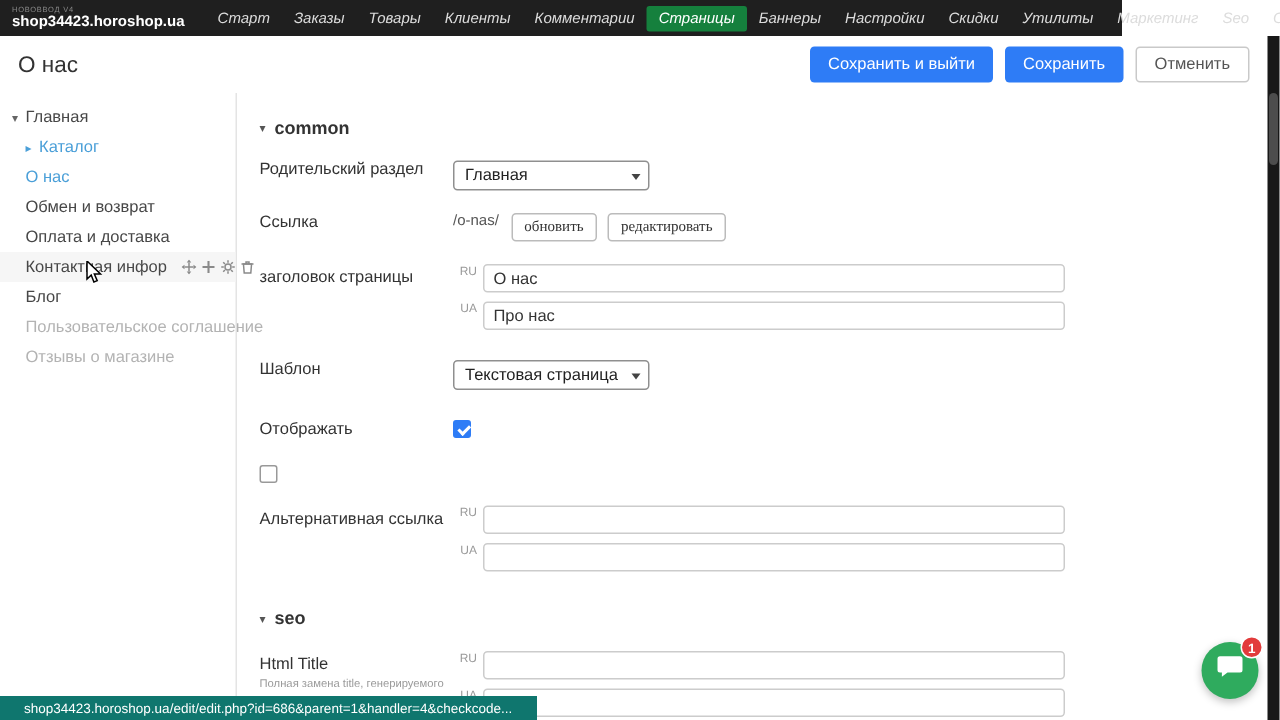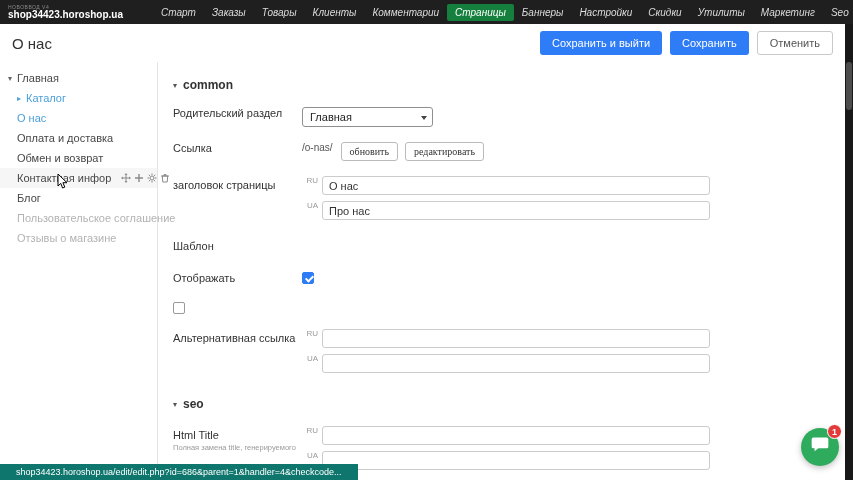--- a/index.html
+++ b/index.html
@@ -1,21 +1,21 @@
 <!DOCTYPE html>
 <html><head>
 <meta charset="utf-8">
 <style>
   * { box-sizing: border-box; margin: 0; padding: 0; }
   html,body { width: 853px; height: 480px; overflow: hidden; background: #fff;
               font-family: "Liberation Sans", sans-serif; }
 
   
-  .topbar { position: absolute; top:0; left:0; width:853px; height:24px;
-            background:#1f1f1f; display:flex; align-items:center; padding:0 8px; z-index:5;gap:16px; }
+  .topbar { position: absolute; top:0; left:0; width:748px; height:24px;
+            background:#1f1f1f; display:flex; align-items:center; padding:0 8px; z-index:5; }
   .logo-block { line-height:1; margin-right:14px; }
   .logo-small { font-size:5px; color:#8a8a8a; letter-spacing:.5px; }
   .logo-main  { font-size:10px; color:#fff; font-weight:bold; }
   .topmenu { display:flex; align-items:center; height:24px;font-style:italic; }
   .topmenu-item { font-size:10px; color:#dcdcdc; padding:3px 8px; cursor:pointer;
                   white-space:nowrap; border-radius:2px; }
   .topmenu-item.active { background:#15803d; color:#fff; }
 
   
   .page-header { position:absolute; top:24px; left:0; width:845px; height:38px;
@@ -136,24 +136,24 @@
       <span>Главная</span>
     </div>
     <div class="side-item child link">
       <span class="tri">▸</span>
       <span>Каталог</span>
     </div>
     <div class="side-item child active-item">
       <span>О нас</span>
     </div>
     <div class="side-item child">
+      <span>Обмен и возврат</span>
+    </div>
+    <div class="side-item child">
       <span>Оплата и доставка</span>
-    </div>
-    <div class="side-item child">
-      <span>Обмен и возврат</span>
     </div>
     <div class="side-item child hovered">
       <span>Контактная инфор</span>
       <span class="side-icons">
         <span>
           <svg width="10" height="10" viewBox="0 0 10 10">
             <path d="M5 0l1.5 2h-3zM5 10l1.5-2h-3zM0 5l2-1.5v3zM10 5l-2-1.5v3z" fill="#8a8a8a"></path>
             <path d="M5 2v6M2 5h6" stroke="#8a8a8a" stroke-width="1"></path>
           </svg>
         </span>
@@ -218,20 +218,24 @@
         </div>
         <div class="lang-row">
           <span class="lang">UA</span>
           <input class="txt" type="text" value="Про нас" style="">
         </div>
       </div>
     </div>
 
     <div class="frow" style="margin-top:20px;">
       <div class="flabel">Шаблон</div>
+      <div class="fake-select">
+        <span>Текстовая страница</span>
+        <span class="caret"></span>
+      </div>
     </div>
 
     <div class="frow" style="margin-top:20px;">
       <div class="flabel">Отображать</div>
       <span class="checkbox" data-checked="true"></span>
     </div>
 
     <div class="frow" style="margin-top:18px;">
       <span class="checkbox" data-checked="false"></span>
     </div>

